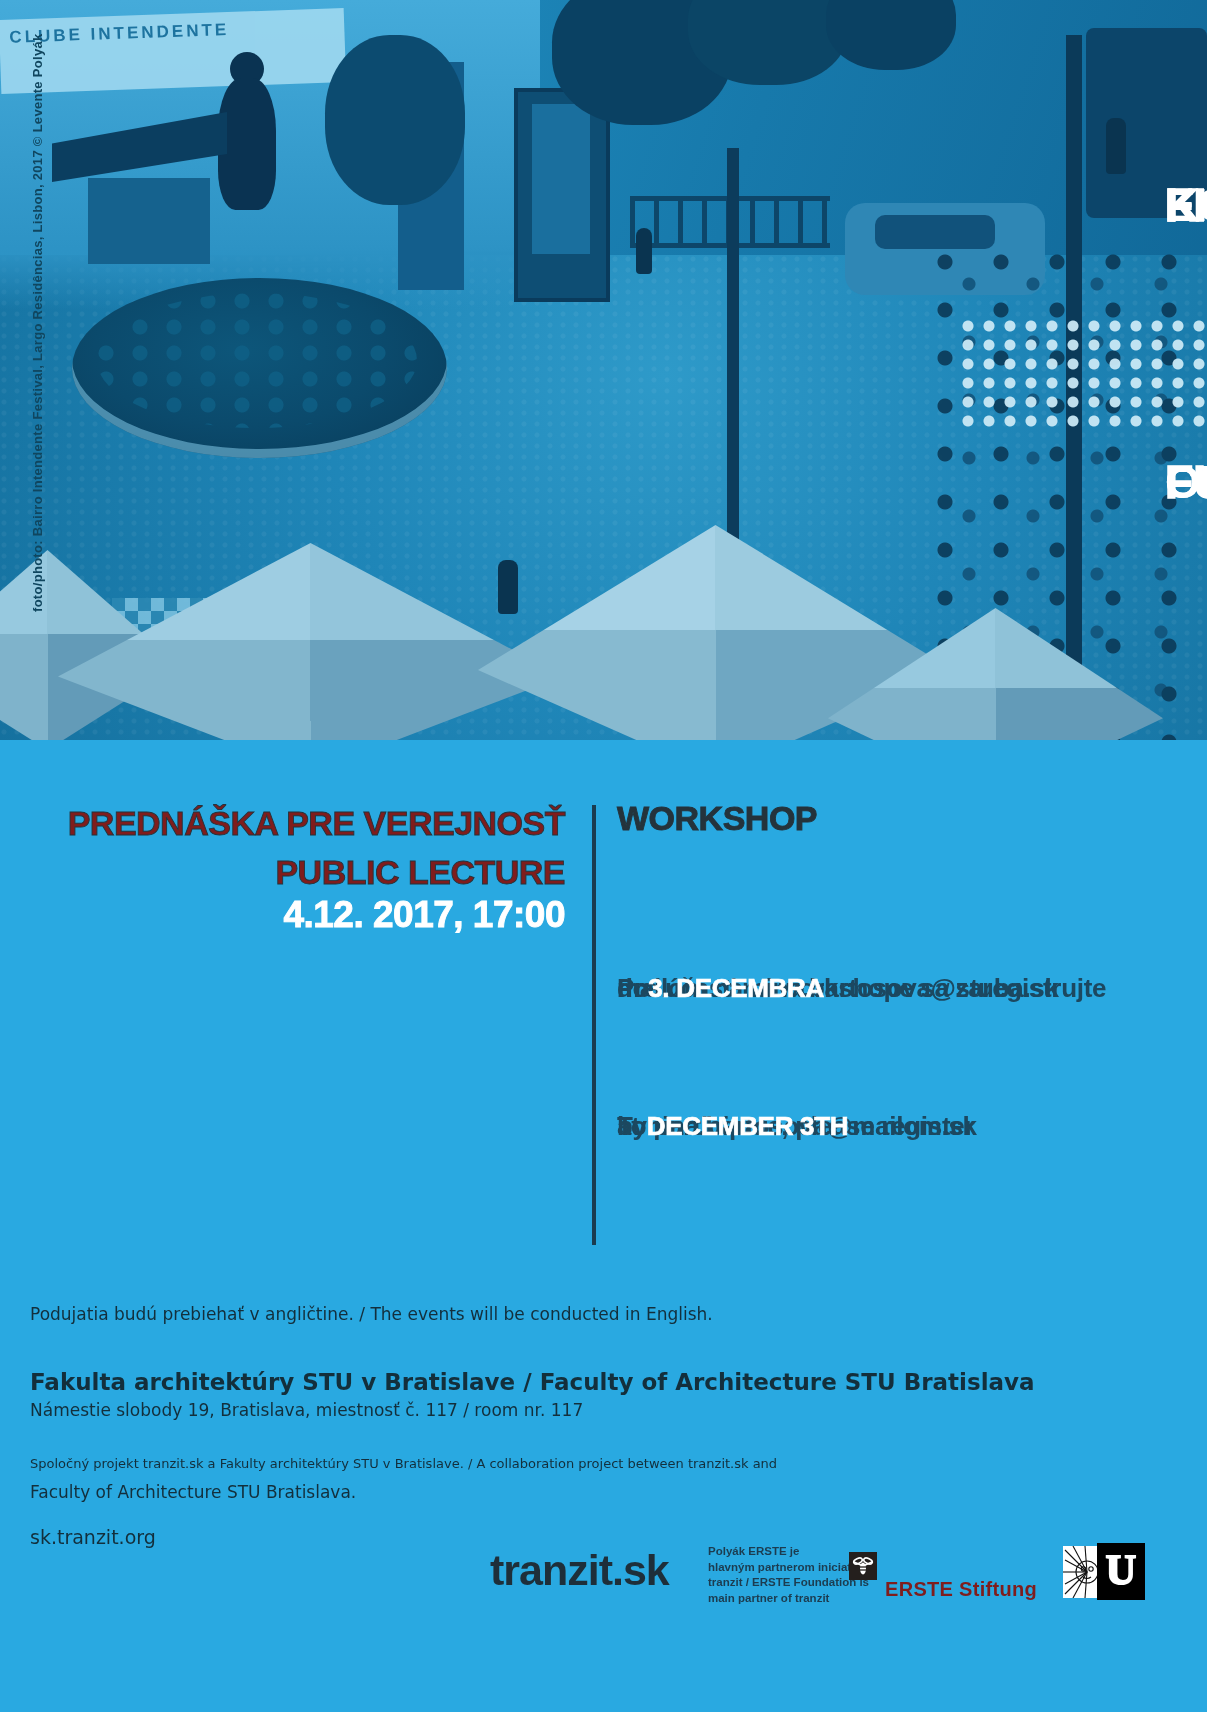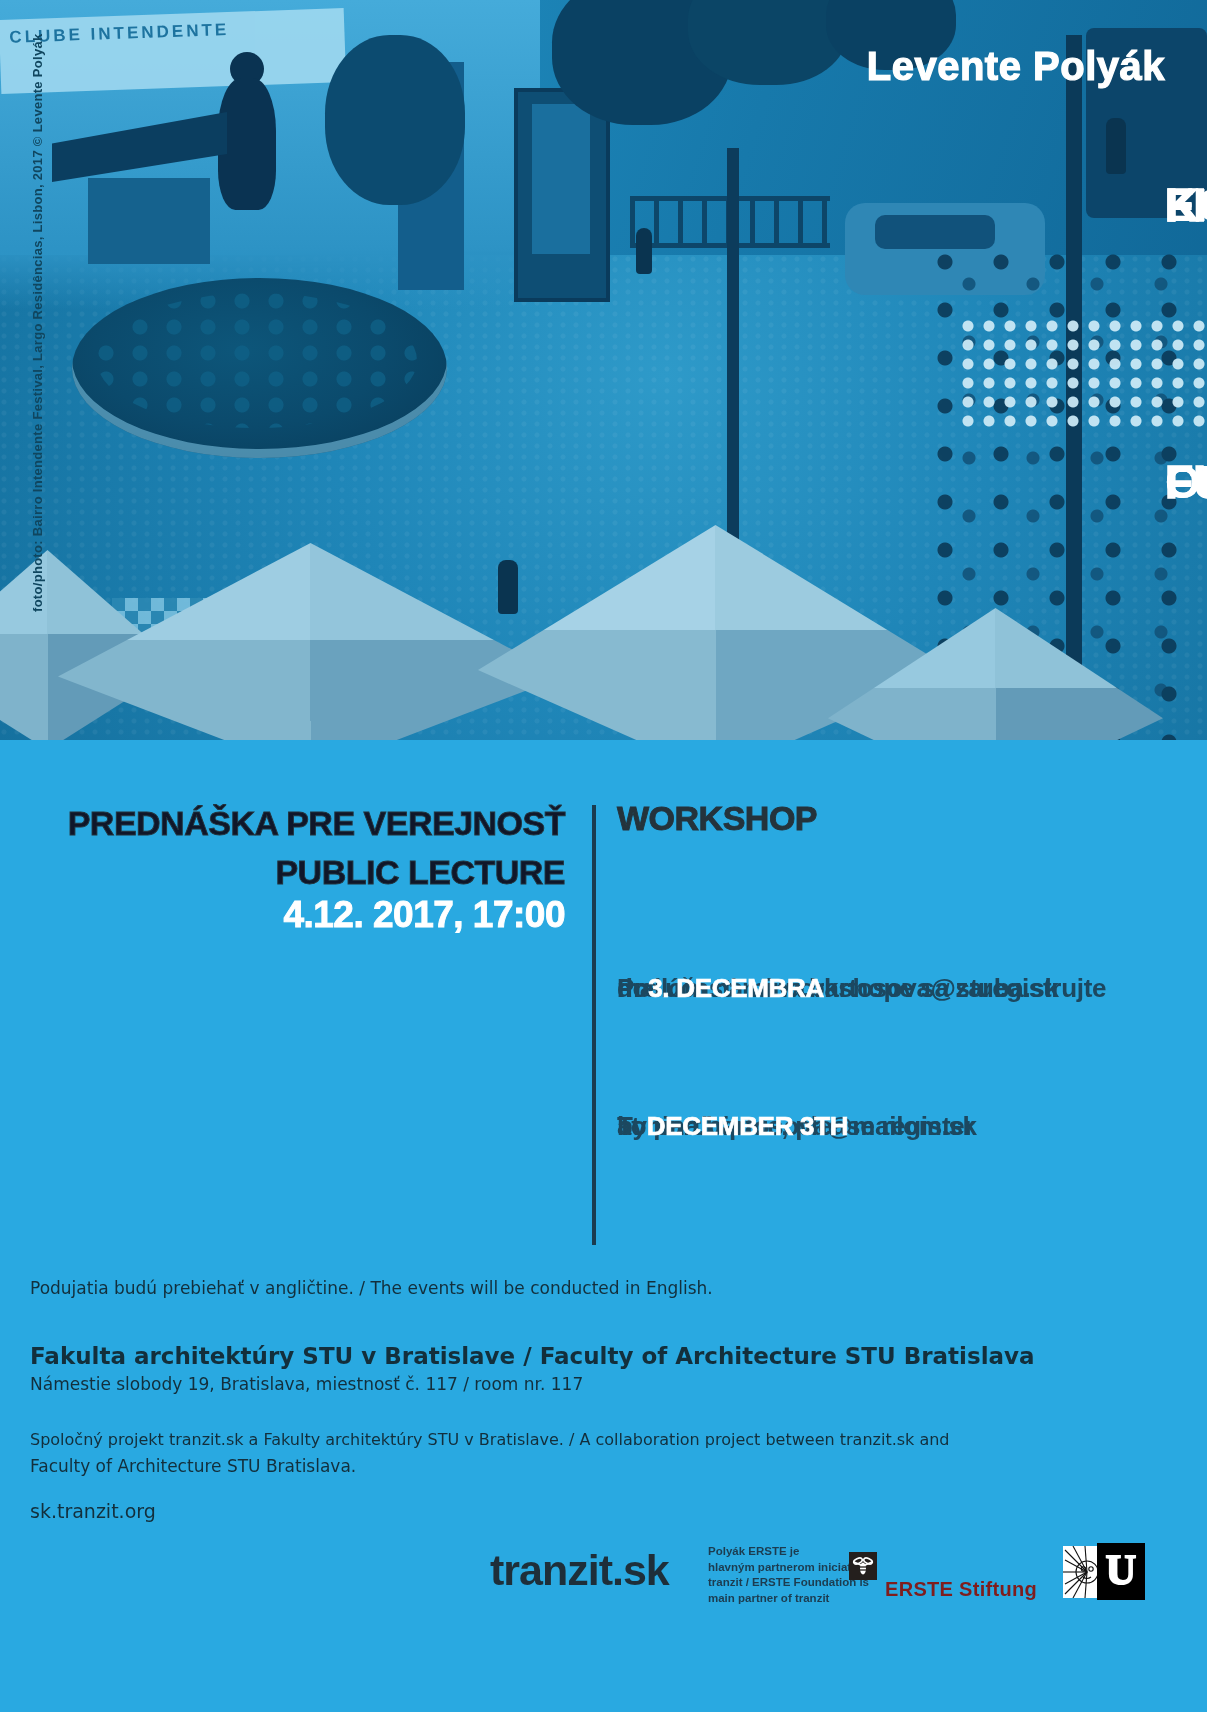--- a/index.html
+++ b/index.html
@@ -71,42 +71,42 @@
   .author{right:42px;top:44px;font-size:40px;font-weight:bold;color:#FFF;
       -webkit-text-stroke:1.2px #FFF;letter-spacing:.5px;}
   .titleblock{right:42px;text-align:right;color:#FFF;font-weight:bold;white-space:nowrap;}
   .t-line{position:static;display:block;font-size:46px;line-height:67px;letter-spacing:-.5px;}
   .heavy{position:static;-webkit-text-stroke:1.6px #FFF;letter-spacing:.5px;}
   .cond{position:static;letter-spacing:-1px;}
   #title-sk{top:172px;}
   #title-en{top:449px;}
 
   
-  .colheadL{right:642px;top:799px;width:560px;text-align:right;color:#0f172a;font-weight:bold;
+  .colheadL{right:642px;top:799px;width:560px;text-align:right;color:#7f1d1d;font-weight:bold;
       font-size:34px;line-height:49px;-webkit-text-stroke:.9px #24333C;letter-spacing:-.5px;white-space:nowrap;}
   .dateL{right:642px;top:894px;width:560px;text-align:right;color:#FFF;font-weight:bold;
       font-size:37px;-webkit-text-stroke:.9px #FFF;letter-spacing:-.5px;white-space:nowrap;}
   .vdivider{left:592px;top:805px;width:4px;height:440px;background:#1A3C50;}
   .colheadR{left:617px;top:799px;color:#24333C;font-weight:bold;font-size:34px;
       -webkit-text-stroke:.9px #24333C;letter-spacing:-.5px;white-space:nowrap;}
   .dateR{left:617px;top:894px;color:#FFF;font-weight:bold;font-size:37px;
       -webkit-text-stroke:.9px #FFF;letter-spacing:-.5px;white-space:nowrap;}
   .regpar{left:617px;width:560px;color:#1C4860;font-size:26px;line-height:36px;font-weight:bold;
       letter-spacing:-.3px;white-space:nowrap;}
   .regpar .rl{position:static;display:block;}
   .regpar .dl{position:static;color:#FFF;-webkit-text-stroke:.7px #FFF;}
   #reg-sk{top:970px;}
   #reg-en{top:1108px;}
 
   
-  .btxt{left:30px;color:#132F3C;font-family:"DejaVu Sans",sans-serif;white-space:nowrap;}
+  .btxt{left:30px;color:#132F3C;font-family:"DejaVu Sans",sans-serif;white-space:nowrap;margin-top:26px;}
   #lang-note{top:1278px;font-size:17px;}
   #venue-name{top:1343px;font-size:23px;font-weight:bold;}
   #venue-addr{top:1374px;font-size:17px;}
-  #collab1{top:1430px;font-size:16px;}
+  #collab1{top:1430px;font-size:13px;}
   #collab2{top:1456px;font-size:17px;}
   #website{top:1500px;font-size:19px;}
 
   
   #tranzit-logo{left:490px;top:1546px;font-size:43px;font-weight:bold;color:#1E2F3A;letter-spacing:-1px;}
   #erste-note{left:708px;top:1544px;font-size:11.5px;line-height:15.5px;font-weight:bold;
       color:#1C3C50;white-space:nowrap;}
   #erste-note span{position:static;display:block;}
   #bee-box{left:849px;top:1552px;width:28px;height:28px;background:#241F1D;}
   #bee-box svg{position:absolute;left:3px;top:3px;}
@@ -158,21 +158,20 @@
     <div class="person" style="left:498px;top:560px;width:20px;height:54px;"></div>
     <div class="person" style="left:1028px;top:682px;width:26px;height:52px;"></div>
     <div class="booksTable"></div>
     <div class="umb umbD"></div>
     <div class="umb umbA"></div>
     <div class="umb umbB"></div>
     <div class="umb umbC"></div>
   </div>
 
   <div class="credit">foto/photo: Bairro Intendente Festival, Largo Residências, Lisbon, 2017 © Levente Polyák</div>
-  <div class="author">Levente Polyák</div>
 
   <div id="title-sk" class="titleblock">
     <span class="t-line heavy">KOOPERATÍVNE MESTO A JEHO</span>
     <span class="t-line">
         <span class="heavy">FINANCOVANIE:</span>
         <span class="cond"> KOMUNITNÉ FINANCIE A</span>
       </span>
     <span class="t-line cond">EKONÓMIA OBČIANSKYCH PRIESTOROV</span>
   </div>
 

